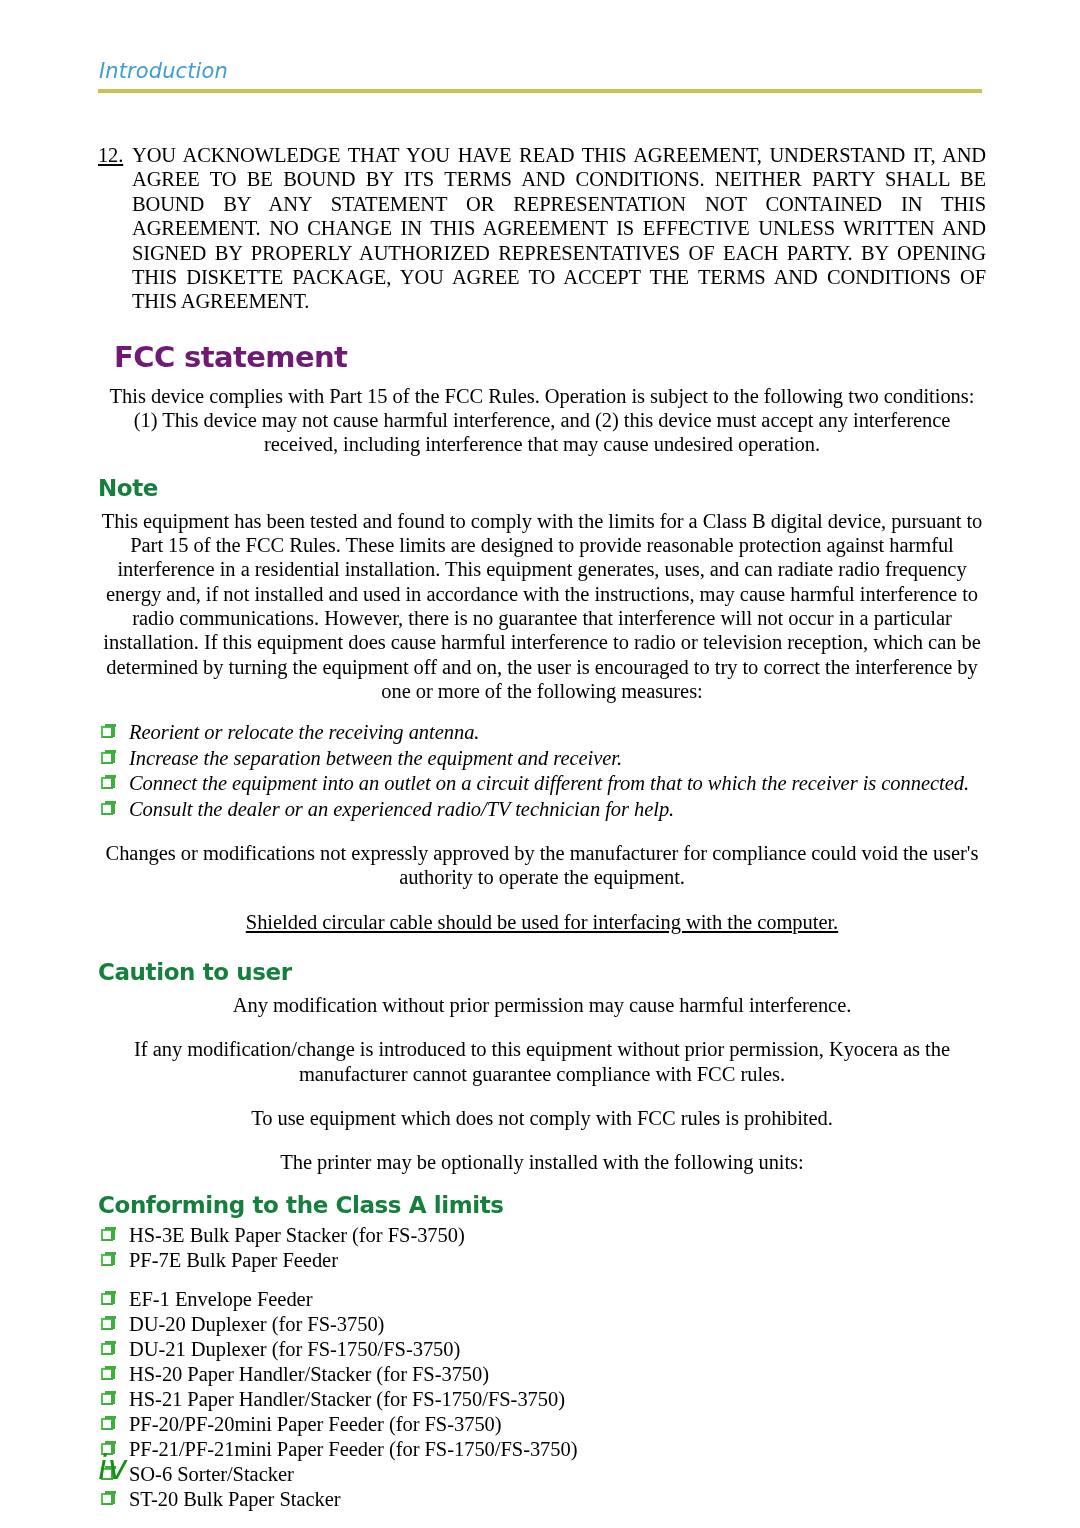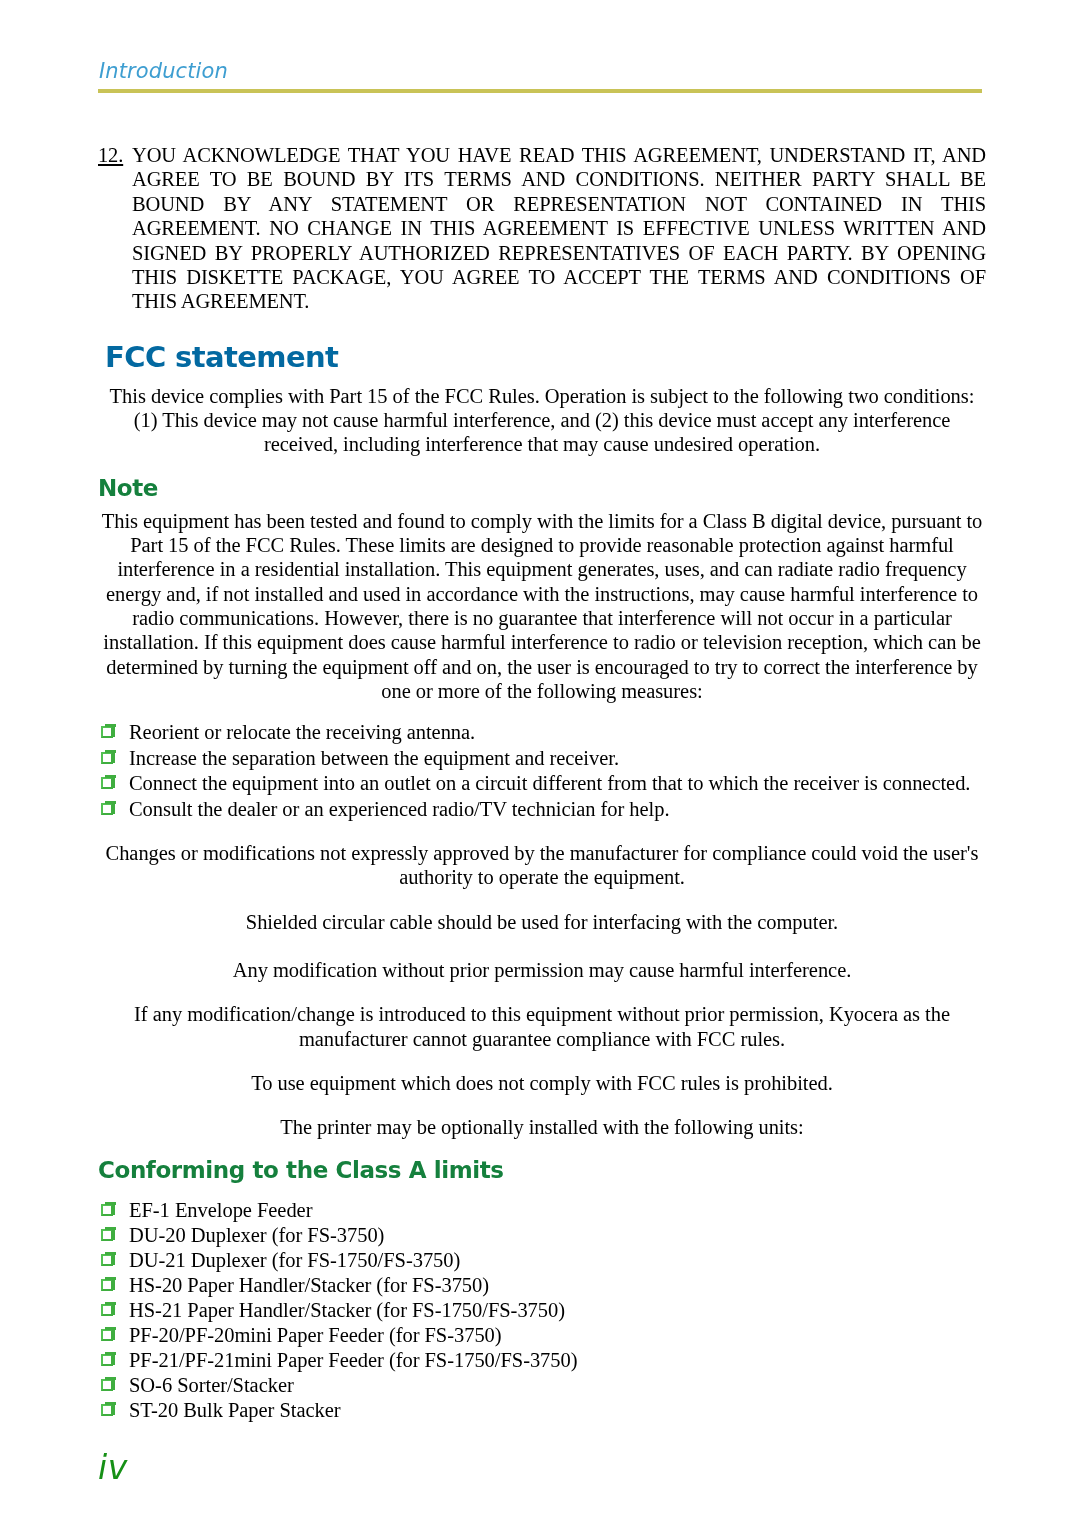--- a/index.html
+++ b/index.html
@@ -82,22 +82,22 @@
     text-justify: inter-word;
     hyphens: none;
   }
 
   
   h2.h-major {
     font-family: "DejaVu Sans", sans-serif;
     font-weight: bold;
     font-size: 29px;
     line-height: 34px;
-    color: #0369a1;
-    margin: 0 0 10px 7px;
+    color: #701a75;
+    margin: 0 0 10px 16px;
     letter-spacing: -0.6px;
   }
   h3.h-minor {
     font-family: "DejaVu Sans", sans-serif;
     font-weight: bold;
     font-size: 23px;
     line-height: 28px;
     color: #15803d;
     margin: 0 0 7px 0;
     letter-spacing: -0.4px;
@@ -113,21 +113,21 @@
     margin: 0;
     padding: 0;
   }
   ul.bullets li {
     display: flex;
     align-items: flex-start;
     font-size: 20.5px;
     line-height: 25.5px;
     letter-spacing: -0.05px;
   }
-  ul.bullets.measures { margin: 0 0 6px 0; }
+  ul.bullets.measures { margin: 0 0 6px 0; font-style: italic; }
   ul.bullets.units li { line-height: 24.5px; }
 
   .bullet-mark {
     flex: 0 0 auto;
     width: 30px;
     position: relative;
     height: 25px;
   }
   
   .bullet-mark .glyph {
@@ -227,32 +227,47 @@
         </li>
         <li>
           <span class="bullet-mark">
               <span class="glyph"></span>
             </span>
           <span class="bullet-text">Consult the dealer or an experienced radio/TV technician for help.</span>
         </li>
       </ul>
 
       <p class="body" style="margin-top:19px;">Changes or modifications not expressly approved by the manufacturer for compliance could void the user's authority to operate the equipment.</p>
-      <p class="body" style="margin-top:20px;margin-bottom:24px;">Shielded circular cable should be used for interfacing with the computer.</p>
+      <p class="body" style="margin-top:20px;margin-bottom:24px;text-decoration:underline;">Shielded circular cable should be used for interfacing with the computer.</p>
     </div>
 
     <div class="sec-block">
+      <h3 class="h-minor">Caution to user</h3>
       <p class="body" style="margin-bottom:20px;">Any modification without prior permission may cause harmful interference.</p>
       <p class="body" style="margin-bottom:20px;">If any modification/change is introduced to this equipment without prior permission, Kyocera as the manufacturer cannot guarantee compliance with FCC rules.</p>
       <p class="body" style="margin-bottom:20px;">To use equipment which does not comply with FCC rules is prohibited.</p>
       <p class="body" style="">The printer may be optionally installed with the following units:</p>
     </div>
 
     <div class="sec-block">
       <h3 class="h-minor tight">Conforming to the Class A limits</h3>
+      <ul class="bullets units">
+        <li>
+          <span class="bullet-mark">
+              <span class="glyph"></span>
+            </span>
+          <span class="bullet-text">HS-3E Bulk Paper Stacker (for FS-3750)</span>
+        </li>
+        <li>
+          <span class="bullet-mark">
+              <span class="glyph"></span>
+            </span>
+          <span class="bullet-text">PF-7E Bulk Paper Feeder</span>
+        </li>
+      </ul>
     </div>
 
     <div class="sec-block" style="margin-top:14px;">
       <ul class="bullets units">
         <li>
           <span class="bullet-mark">
               <span class="glyph"></span>
             </span>
           <span class="bullet-text">EF-1 Envelope Feeder</span>
         </li>

